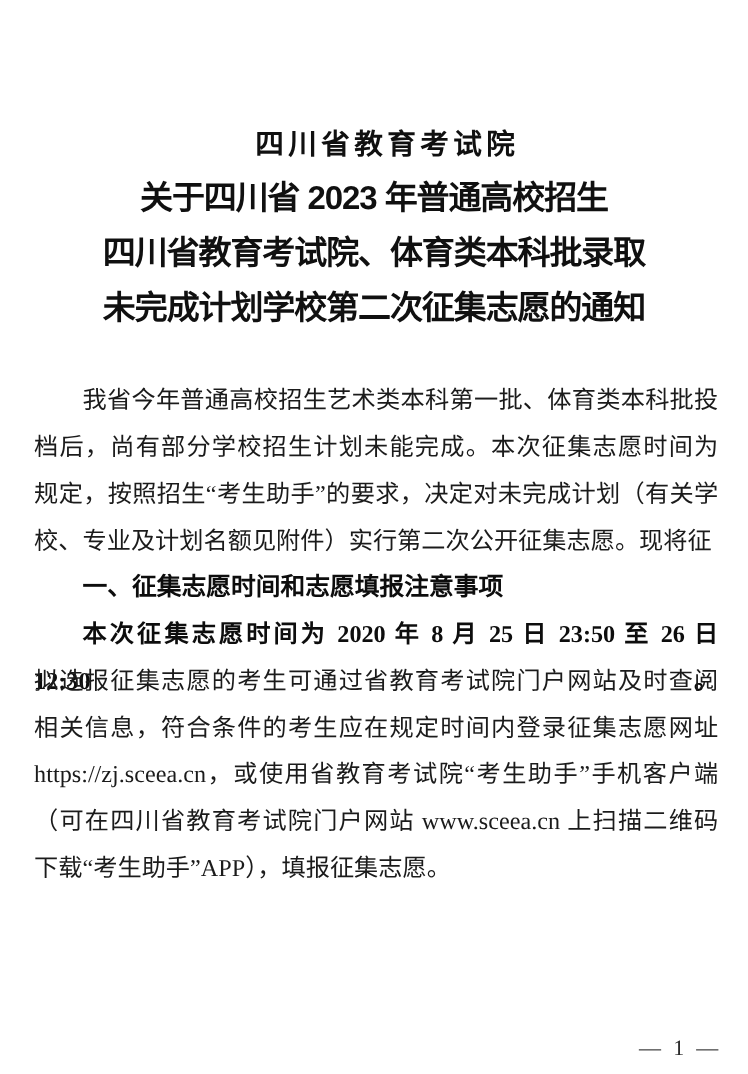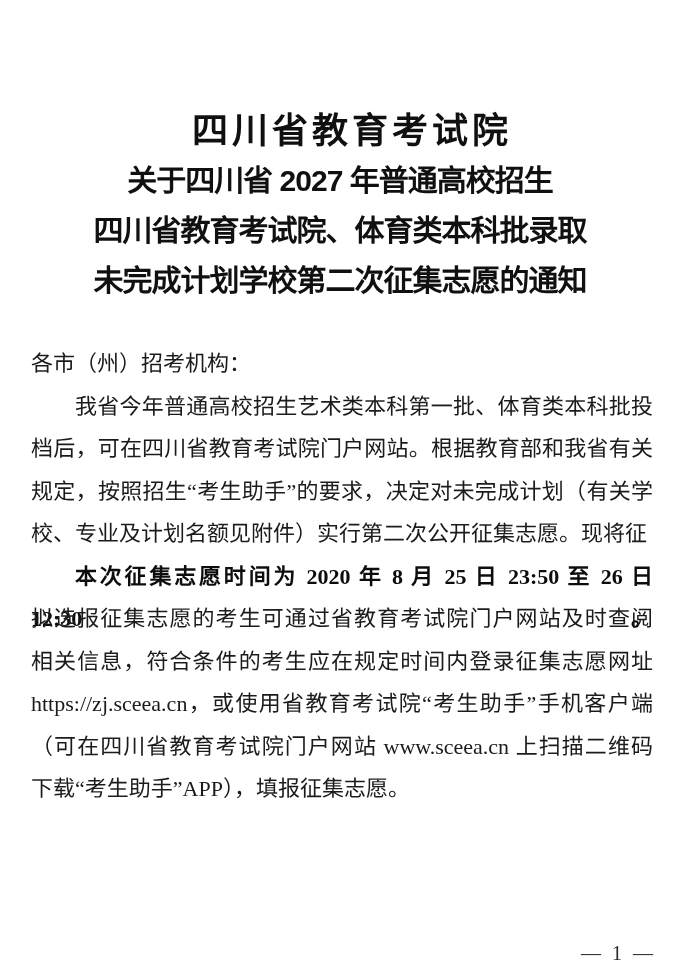--- a/index.html
+++ b/index.html
@@ -26,21 +26,21 @@
     font-weight: 700;
     color: #101010;
   }
   .title-line {
     line-height: 50px;
     font-size: 30px;
     letter-spacing: -1px;
     white-space: nowrap;
   }
   .title-line:first-child {
-    font-size: 36px;
+    font-size: 26px;
     letter-spacing: 4px;
     padding-left: 24px;
   }
   
   .body {
     position: absolute;
     top: 343px;
     left: 31px;
     width: 622px;
     font-family: "Liberation Serif", serif;
@@ -89,36 +89,36 @@
     white-space: nowrap;
   }
 </style>
 </head>
 <body>
 
 <div class="page">
 
   <header class="title">
       <div class="title-line">四川省教育考试院</div>
-      <div class="title-line">关于四川省 2027 年普通高校招生</div>
+      <div class="title-line">关于四川省 2023 年普通高校招生</div>
       <div class="title-line">四川省教育考试院、体育类本科批录取</div>
       <div class="title-line">未完成计划学校第二次征集志愿的通知</div>
     </header>
 
   <main class="body">
 
-    <div class="bline salutation">各市（州）招考机构：</div>
 
     <section class="para">
         <div class="bline">我省今年普通高校招生艺术类本科第一批、体育类本科批投</div>
-        <div class="bline">档后，可在四川省教育考试院门户网站。根据教育部和我省有关</div>
+        <div class="bline">档后，尚有部分学校招生计划未能完成。本次征集志愿时间为</div>
         <div class="bline">规定，按照招生“考生助手”的要求，决定对未完成计划（有关学</div>
         <div class="bline">校、专业及计划名额见附件）实行第二次公开征集志愿。现将征</div>
       </section>
 
+    <div class="bline heading">一、征集志愿时间和志愿填报注意事项</div>
 
     <div class="bline bold-line">本次征集志愿时间为 2020 年 8 月 25 日 23:50 至 26 日 12:30。</div>
 
     <section class="para nofirst">
         <div class="bline">拟选报征集志愿的考生可通过省教育考试院门户网站及时查阅</div>
         <div class="bline">相关信息，符合条件的考生应在规定时间内登录征集志愿网址</div>
         <div class="bline">https://zj.sceea.cn，或使用省教育考试院“考生助手”手机客户端</div>
         <div class="bline">（可在四川省教育考试院门户网站 www.sceea.cn 上扫描二维码</div>
         <div class="bline">下载“考生助手”APP），填报征集志愿。</div>
       </section>

